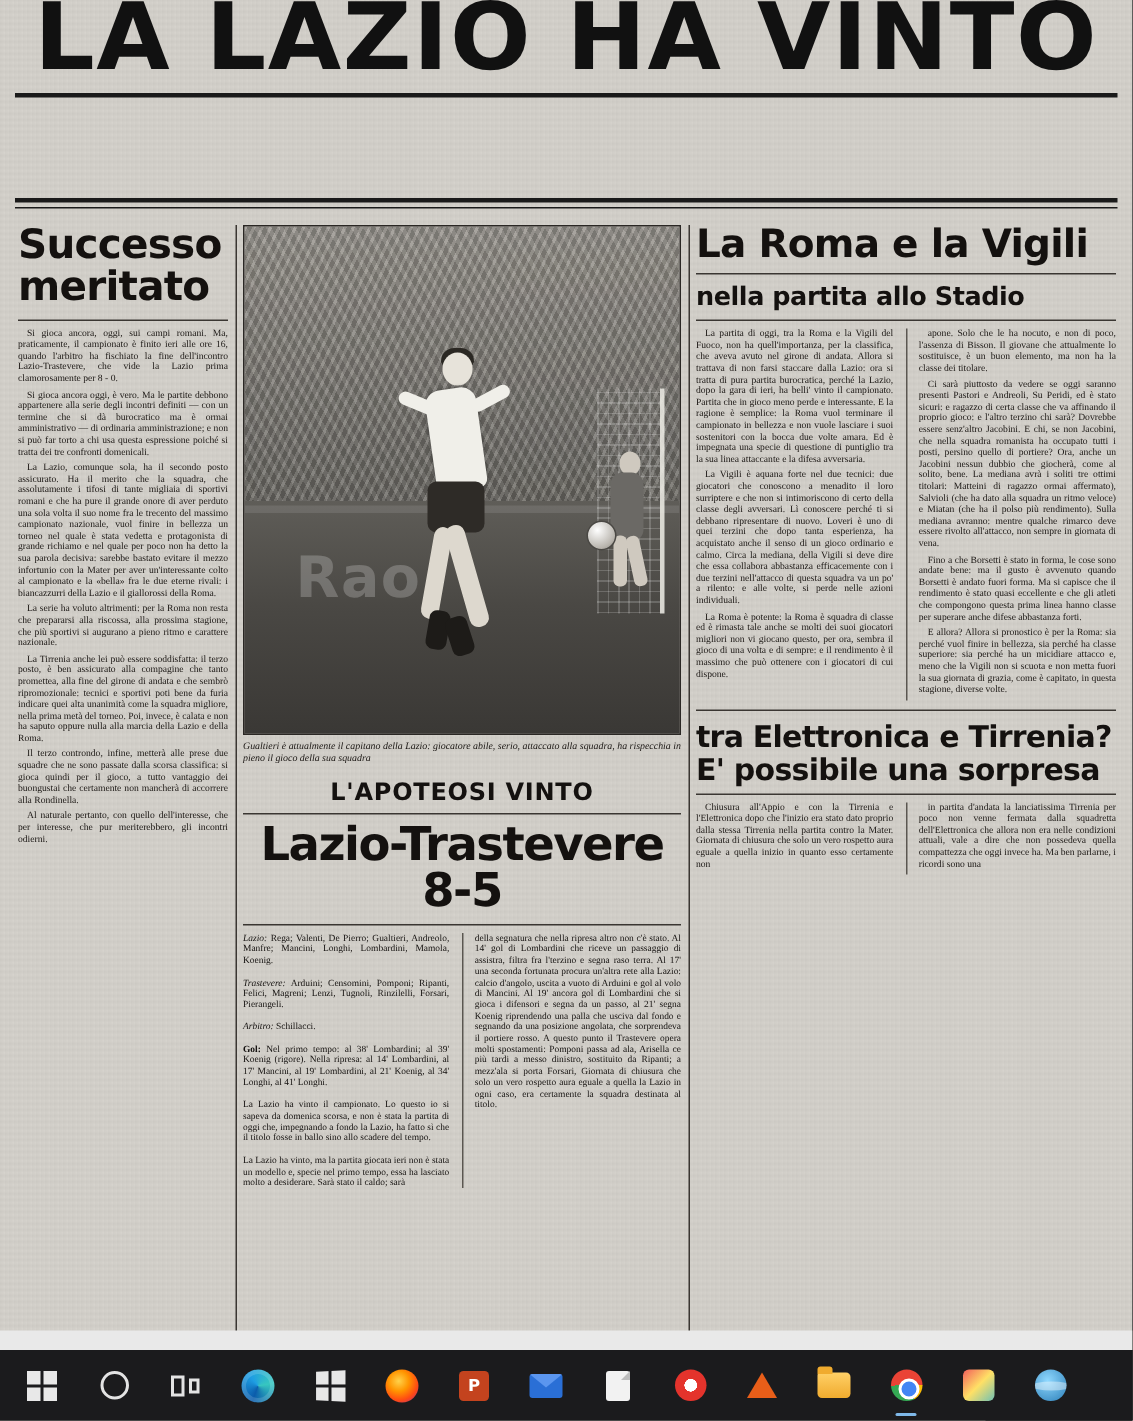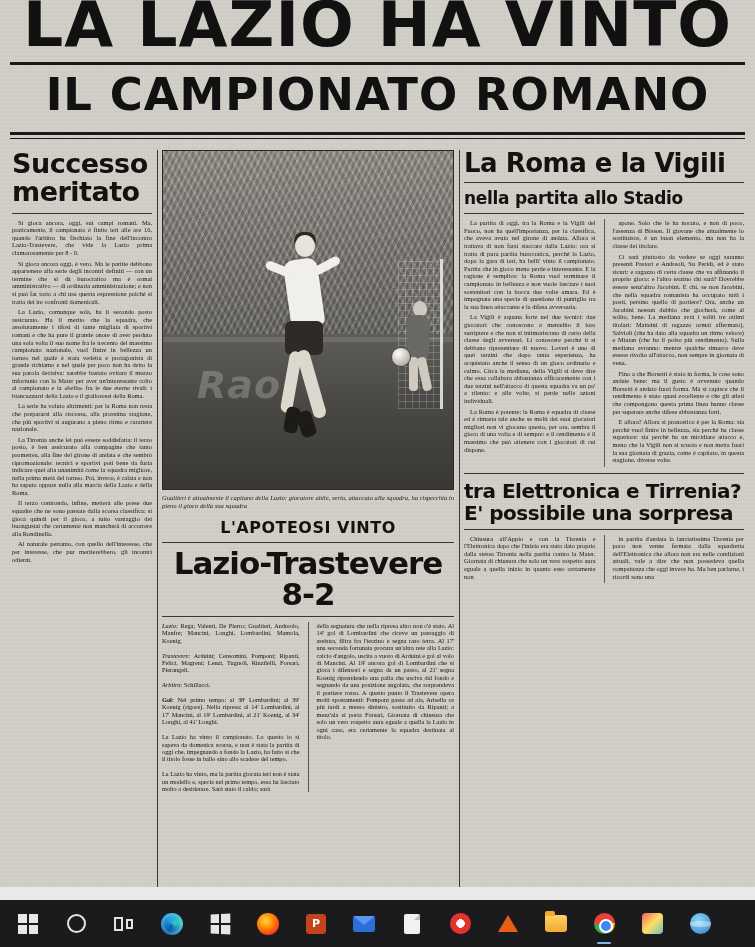--- a/index.html
+++ b/index.html
@@ -193,21 +193,21 @@
   }
   .photo .net {
     position: absolute; right: 13px; top: 108px; width: 42px; height: 150px;
     background:
       repeating-linear-gradient(0deg, rgba(255,255,255,.18) 0 1px, transparent 1px 7px),
       repeating-linear-gradient(90deg, rgba(255,255,255,.18) 0 1px, transparent 1px 7px);
   }
   .photo .watermark {
     position: absolute; left: 34px; top: 212px;
     font-family: "DejaVu Sans", sans-serif;
-    font-style: italic; font-weight: bold;
+    font-weight: bold;
     font-size: 38px; color: rgba(255,255,255,.22);
     letter-spacing: 1px;
   }
   .caption {
     font-family: "Liberation Serif", serif;
     font-size: 6.6px;
     line-height: 8px;
     text-align: justify;
     margin-top: 4px;
     font-style: italic;
@@ -382,21 +382,20 @@
 </head>
 <body>
 
 <div id="page">
 
   <div class="paper">
     <div class="grain"></div>
 
     <div class="headline" id="headline1">LA LAZIO HA VINTO</div>
     <div class="rule" id="rule-top"></div>
-    <div class="headline" id="headline2">IL CAMPIONATO ROMANO</div>
     <div class="rule" id="rule-mid"></div>
     <div class="rule" id="rule-mid2"></div>
 
     <div class="col" id="col1">
       <div class="kicker">
         <div>Successo</div>
         <div>meritato</div>
       </div>
       <div class="hr-thin"></div>
       <div class="body-text">
@@ -436,21 +435,21 @@
           <div class="leg-r"></div>
           <div class="sock-l"></div>
           <div class="sock-r"></div>
         </div>
         <div class="ball"></div>
         <div class="watermark">Rao</div>
       </div>
       <div class="caption">Gualtieri è attualmente il capitano della Lazio: giocatore abile, serio, attaccato alla squadra, ha rispecchia in pieno il gioco della sua squadra</div>
       <div class="apoteosi">L'APOTEOSI VINTO</div>
       <div class="hr-thin"></div>
-      <div id="score-head">Lazio-Trastevere 8-2</div>
+      <div id="score-head">Lazio-Trastevere 8-5</div>
       <div class="hr-thin"></div>
       <div style="display:flex; gap:8px;">
         <div class="lineups" style="flex:1;"><i>Lazio:</i> Rega; Valenti, De Pierro; Gualtieri, Andreolo, Manfre; Mancini, Longhi, Lombardini, Mamola, Koenig.<br><br><i>Trastevere:</i> Arduini; Censomini, Pomponi; Ripanti, Felici, Magreni; Lenzi, Tugnoli, Rinzilelli, Forsari, Pierangeli.<br><br><i>Arbitro:</i> Schillacci.<br><br><b>Gol:</b> Nel primo tempo: al 38' Lombardini; al 39' Koenig (rigore). Nella ripresa: al 14' Lombardini, al 17' Mancini, al 19' Lombardini, al 21' Koenig, al 34' Longhi, al 41' Longhi.<br><br>La Lazio ha vinto il campionato. Lo questo io si sapeva da domenica scorsa, e non è stata la partita di oggi che, impegnando a fondo la Lazio, ha fatto sì che il titolo fosse in ballo sino allo scadere del tempo.<br><br>La Lazio ha vinto, ma la partita giocata ieri non è stata un modello e, specie nel primo tempo, essa ha lasciato molto a desiderare. Sarà stato il caldo; sarà</div>
         <div style="width:1px;background:#5a5650;"></div>
         <div class="lineups" style="flex:1;">della segnatura che nella ripresa altro non c'è stato. Al 14' gol di Lombardini che riceve un passaggio di assistra, filtra fra l'terzino e segna raso terra. Al 17' una seconda fortunata procura un'altra rete alla Lazio: calcio d'angolo, uscita a vuoto di Arduini e gol al volo di Mancini. Al 19' ancora gol di Lombardini che si gioca i difensori e segna da un passo, al 21' segna Koenig riprendendo una palla che usciva dal fondo e segnando da una posizione angolata, che sorprendeva il portiere rosso. A questo punto il Trastevere opera molti spostamenti: Pomponi passa ad ala, Arisella ce più tardi a messo dinistro, sostituito da Ripanti; a mezz'ala si porta Forsari, Giornata di chiusura che solo un vero rospetto aura eguale a quella la Lazio in ogni caso, era certamente la squadra destinata al titolo.</div>
       </div>
     </div>
 
     <div class="vrule" style="left:459px; top:150px; height:740px;"></div>
 

